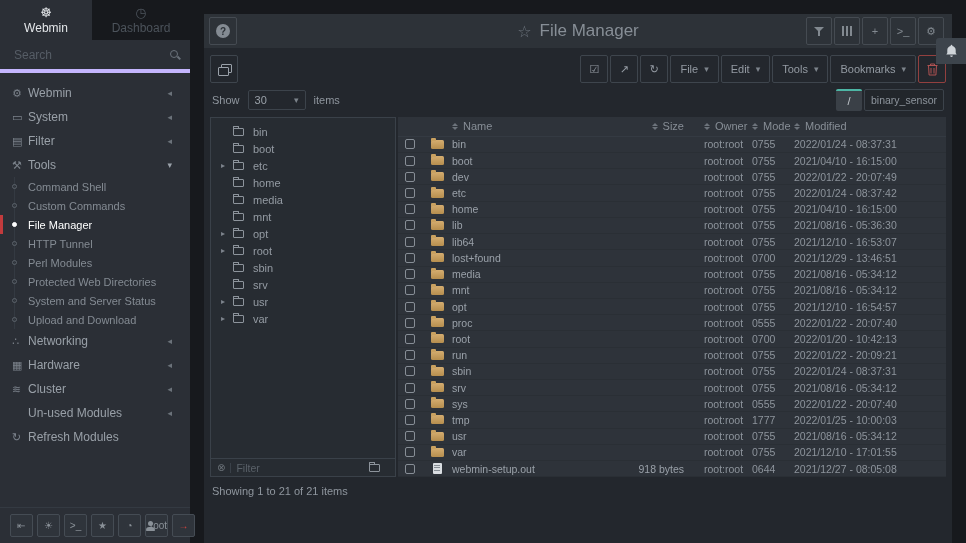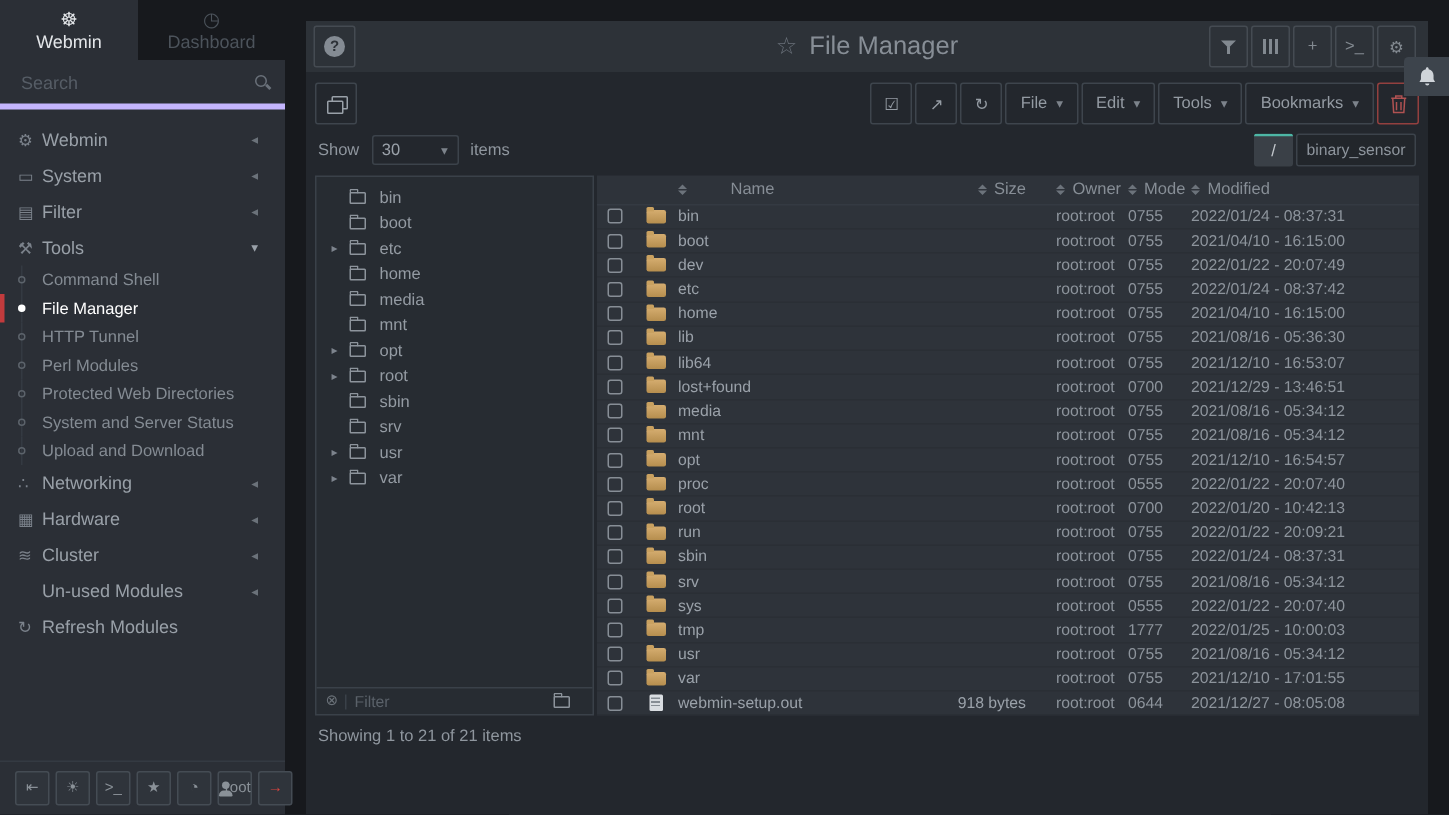--- a/index.html
+++ b/index.html
@@ -92,24 +92,24 @@
   .filter-input::placeholder { color:#5a6169; }
 
   .table-panel { flex:1; margin-left:2px; background:#2e333a; display:flex; flex-direction:column; overflow:hidden; }
   .thead { display:flex; align-items:center; height:20px; font-size:11px; color:#878e96; border-bottom:1px solid #343a42; }
   .sort-glyph { display:inline-flex; flex-direction:column; gap:1px; margin-right:5px; }
   .sort-glyph::before { content:""; border-left:3px solid transparent; border-right:3px solid transparent; border-bottom:3px solid #6c737b; }
   .sort-glyph::after { content:""; border-left:3px solid transparent; border-right:3px solid transparent; border-top:3px solid #6c737b; }
   .hc { display:flex; align-items:center; }
   .col-cb { width:24px; flex:0 0 auto; display:flex; justify-content:center; }
   .col-icon { width:30px; flex:0 0 auto; display:flex; justify-content:center; }
-  .col-name { flex:1; min-width:0;gap:24px; }
+  .col-name { flex:1; min-width:0; }
   .col-size { width:100px; flex:0 0 auto; justify-content:flex-end; text-align:right; padding-right:6px; }
   .col-owner { width:58px; flex:0 0 auto; padding-left:14px; }
-  .col-mode { width:42px; flex:0 0 auto; padding-left:4px;justify-content:center; }
+  .col-mode { width:42px; flex:0 0 auto; padding-left:4px; }
   .col-modified { width:156px; flex:0 0 auto; padding-left:4px; }
   .thead .col-cb, .thead .col-icon { visibility:hidden; }
   .tr { display:flex; align-items:center; height:16.3px; border-bottom:1px solid #2a2f35; font-size:10.5px; cursor:default; }
   .cb { width:10px; height:10px; border:1px solid #878e96; border-radius:2px; background:transparent; cursor:pointer; }
   .row-icon { position:relative; display:inline-block; }
   .tr.folder .row-icon { width:13px; height:9px; background:linear-gradient(180deg,#d5ad70,#b68e4e); border-radius:1.5px; }
   .tr.folder .row-icon::before { content:""; position:absolute; left:0; top:-2px; width:5px; height:3px; background:#c9a160; border-radius:1px 1px 0 0; }
   .tr.file .row-icon { width:9px; height:11px; background:#d9dde1; border-radius:1px; }
   .tr.file .row-icon::before { content:""; position:absolute; left:1.5px; top:2px; width:6px; height:7px;
       background:repeating-linear-gradient(180deg,#868d94 0 1px,transparent 1px 2.4px); }
@@ -162,20 +162,26 @@
 
         <span class="mi-label">Tools</span>
         <span class="mi-chevron">▾</span>
       </div>
       <div class="mi sub">
 
         <span class="mi-bullet"></span>
         <span class="mi-label">Command Shell</span>
         <span class="mi-chevron"></span>
       </div>
+      <div class="mi sub">
+
+        <span class="mi-bullet"></span>
+        <span class="mi-label">Custom Commands</span>
+        <span class="mi-chevron"></span>
+      </div>
       <div class="mi sub active">
 
         <span class="mi-bullet"></span>
         <span class="mi-label">File Manager</span>
         <span class="mi-chevron"></span>
       </div>
       <div class="mi sub">
 
         <span class="mi-bullet"></span>
         <span class="mi-label">HTTP Tunnel</span>

